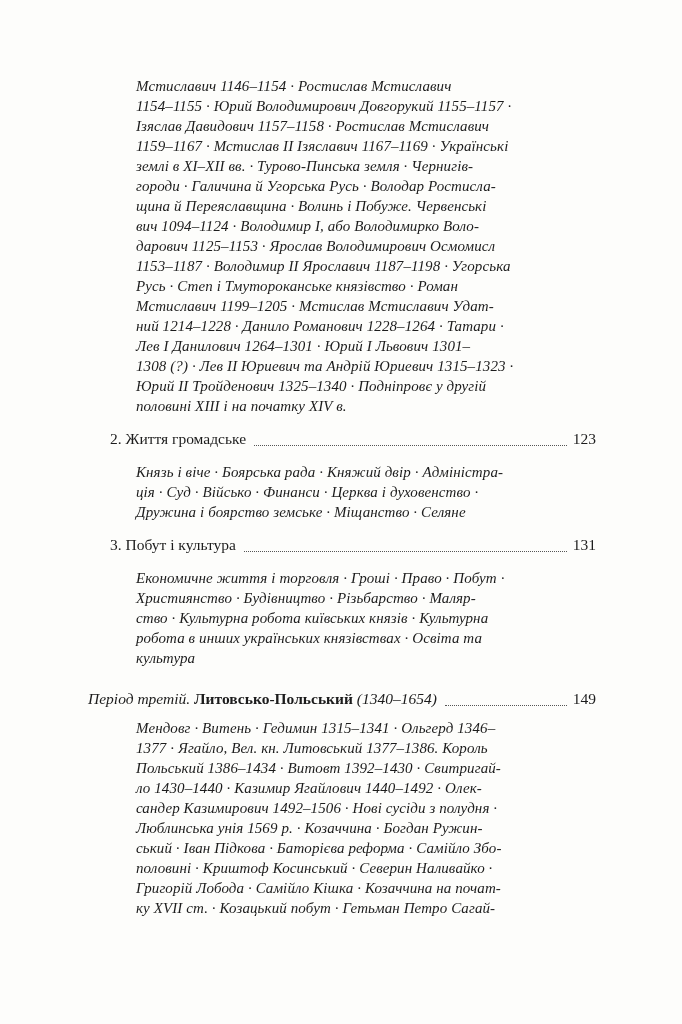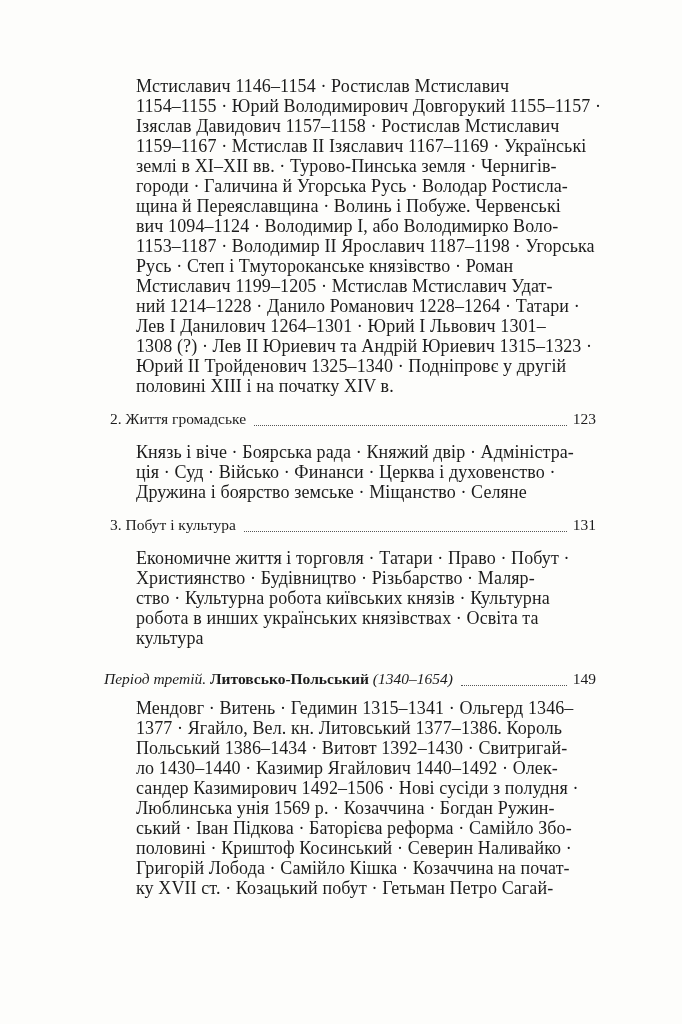--- a/index.html
+++ b/index.html
@@ -16,21 +16,22 @@
     color: #1c1c1c;
     overflow: hidden;
   }
   .toc {
     position: absolute;
     left: 88px; top: 76px;
     width: 508px;
   }
   .desc {
     padding-left: 48px;
-    font-size: 18px;
+    font-style: italic;
+    font-size: 15px;
     line-height: 20px;
     margin: 9px 0;
     letter-spacing: 0.1px;
   }
   .toc > .desc:first-child { margin-top: 0; }
   .desc .line { white-space: nowrap; }
   .entry {
     display: flex;
     align-items: baseline;
     padding-left: 22px;
@@ -45,39 +46,40 @@
     margin: 0 6px 3px 8px;
     align-self: flex-end;
     min-width: 20px;
   }
   .pagenum { font-style: normal; }
   .period {
     display: flex;
     align-items: baseline;
     font-size: 15.5px;
     line-height: 21px;
-    margin: 20px 0 9px 16px;
+    margin: 20px 0 9px 0;
   }
   .period .prefix, .period .suffix { font-style: italic; white-space: pre; }
   .period .title { font-weight: bold; white-space: pre; }
 </style>
 </head>
 <body>
 
 <div class="page">
   <div class="toc" id="toc">
       <div class="desc">
         <div class="line">Мстиславич 1146–1154 · Ростислав Мстиславич</div>
         <div class="line">1154–1155 · Юрий Володимирович Довгорукий 1155–1157 ·</div>
         <div class="line">Ізяслав Давидович 1157–1158 · Ростислав Мстиславич</div>
         <div class="line">1159–1167 · Мстислав II Ізяславич 1167–1169 · Українські</div>
         <div class="line">землі в XI–XII вв. · Турово-Пинська земля · Чернигів-</div>
         <div class="line">городи · Галичина й Угорська Русь · Володар Ростисла-</div>
         <div class="line">щина й Переяславщина · Волинь і Побуже. Червенські</div>
         <div class="line">вич 1094–1124 · Володимир I, або Володимирко Воло-</div>
+        <div class="line">дарович 1125–1153 · Ярослав Володимирович Осмомисл</div>
         <div class="line">1153–1187 · Володимир II Ярославич 1187–1198 · Угорська</div>
         <div class="line">Русь · Степ і Тмутороканське князівство · Роман</div>
         <div class="line">Мстиславич 1199–1205 · Мстислав Мстиславич Удат-</div>
         <div class="line">ний 1214–1228 · Данило Романович 1228–1264 · Татари ·</div>
         <div class="line">Лев I Данилович 1264–1301 · Юрий I Львович 1301–</div>
         <div class="line">1308 (?) · Лев II Юриевич та Андрій Юриевич 1315–1323 ·</div>
         <div class="line">Юрий II Тройденович 1325–1340 · Подніпровє у другій</div>
         <div class="line">половині XIII і на початку XIV в.</div>
       </div>
       <div class="entry">
@@ -89,21 +91,21 @@
         <div class="line">Князь і віче · Боярська рада · Княжий двір · Адміністра-</div>
         <div class="line">ція · Суд · Військо · Финанси · Церква і духовенство ·</div>
         <div class="line">Дружина і боярство земське · Міщанство · Селяне</div>
       </div>
       <div class="entry">
         <span class="entry-label">3. Побут і культура</span>
         <span class="leader"></span>
         <span class="pagenum">131</span>
       </div>
       <div class="desc">
-        <div class="line">Економичне життя і торговля · Татари · Право · Побут ·</div>
+        <div class="line">Економичне життя і торговля · Гроші · Право · Побут ·</div>
         <div class="line">Християнство · Будівництво · Різьбарство · Маляр-</div>
         <div class="line">ство · Культурна робота київських князів · Культурна</div>
         <div class="line">робота в инших українських князівствах · Освіта та</div>
         <div class="line">культура</div>
       </div>
       <div class="period">
         <span class="prefix">Період третій. </span>
         <span class="title">Литовсько-Польський</span>
         <span class="suffix"> (1340–1654)</span>
         <span class="leader"></span>

